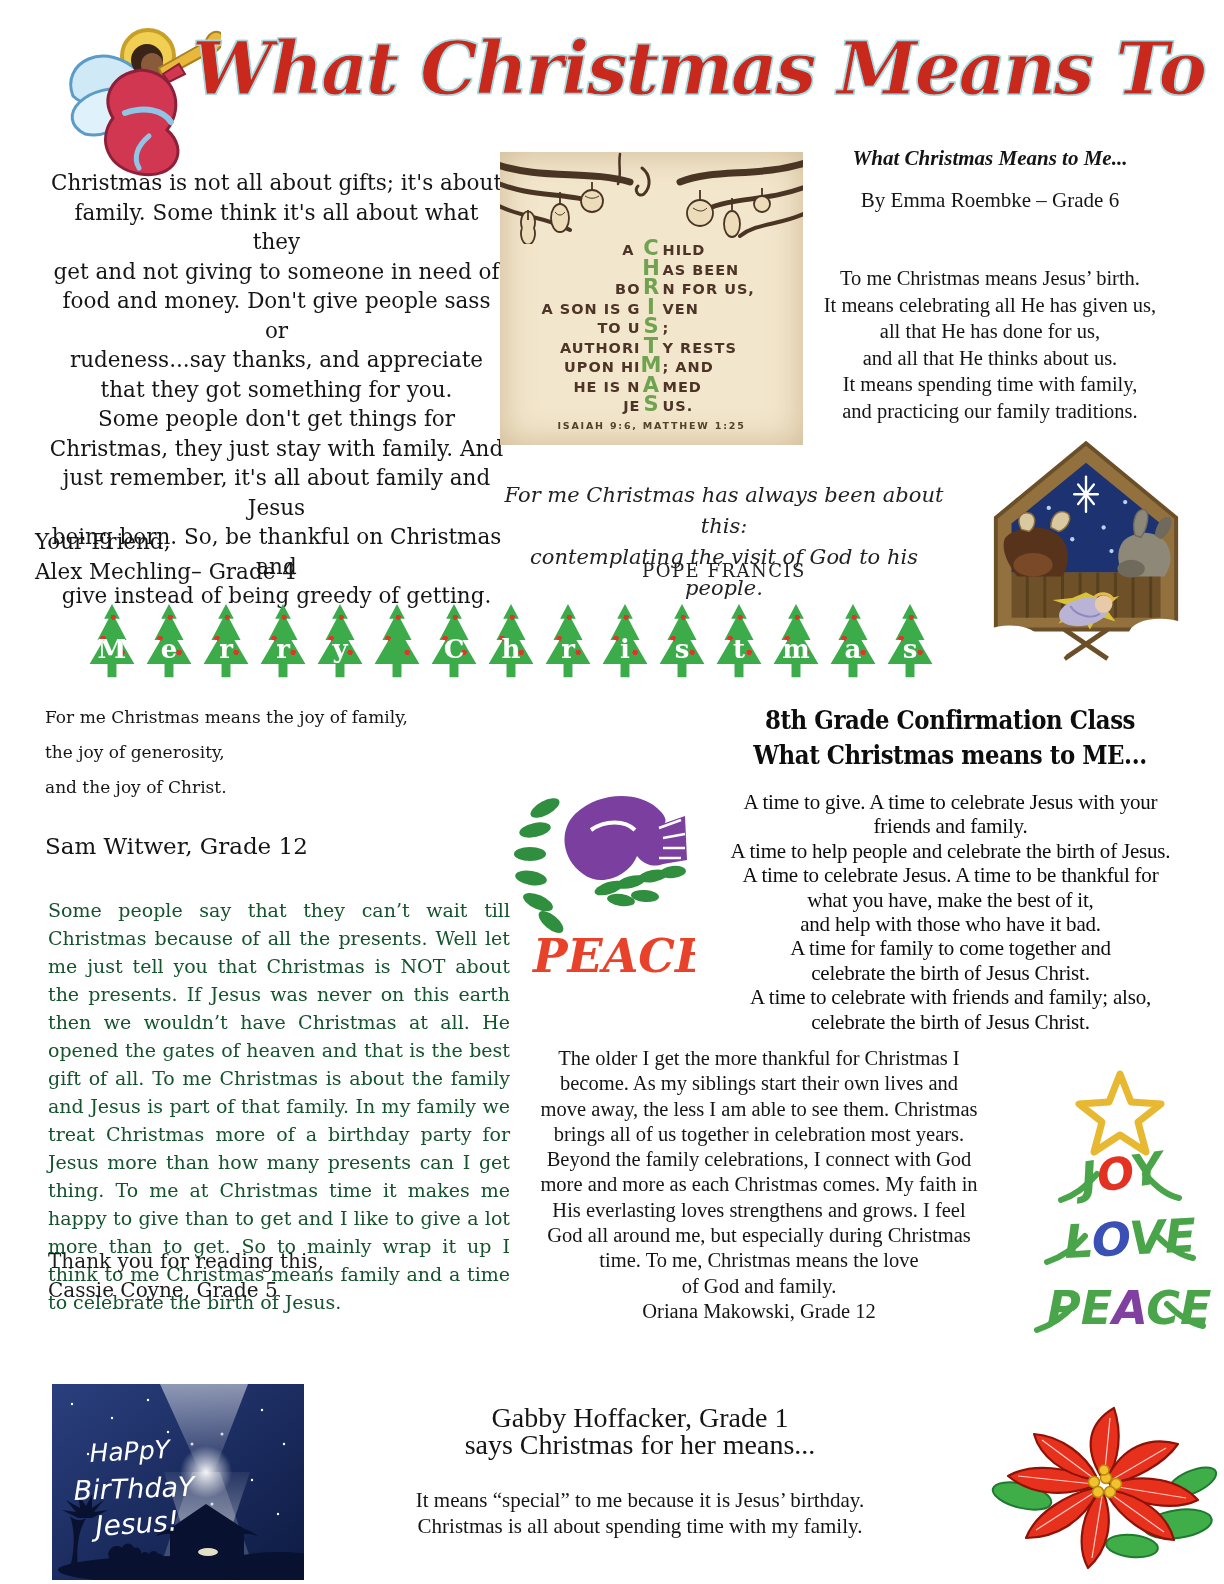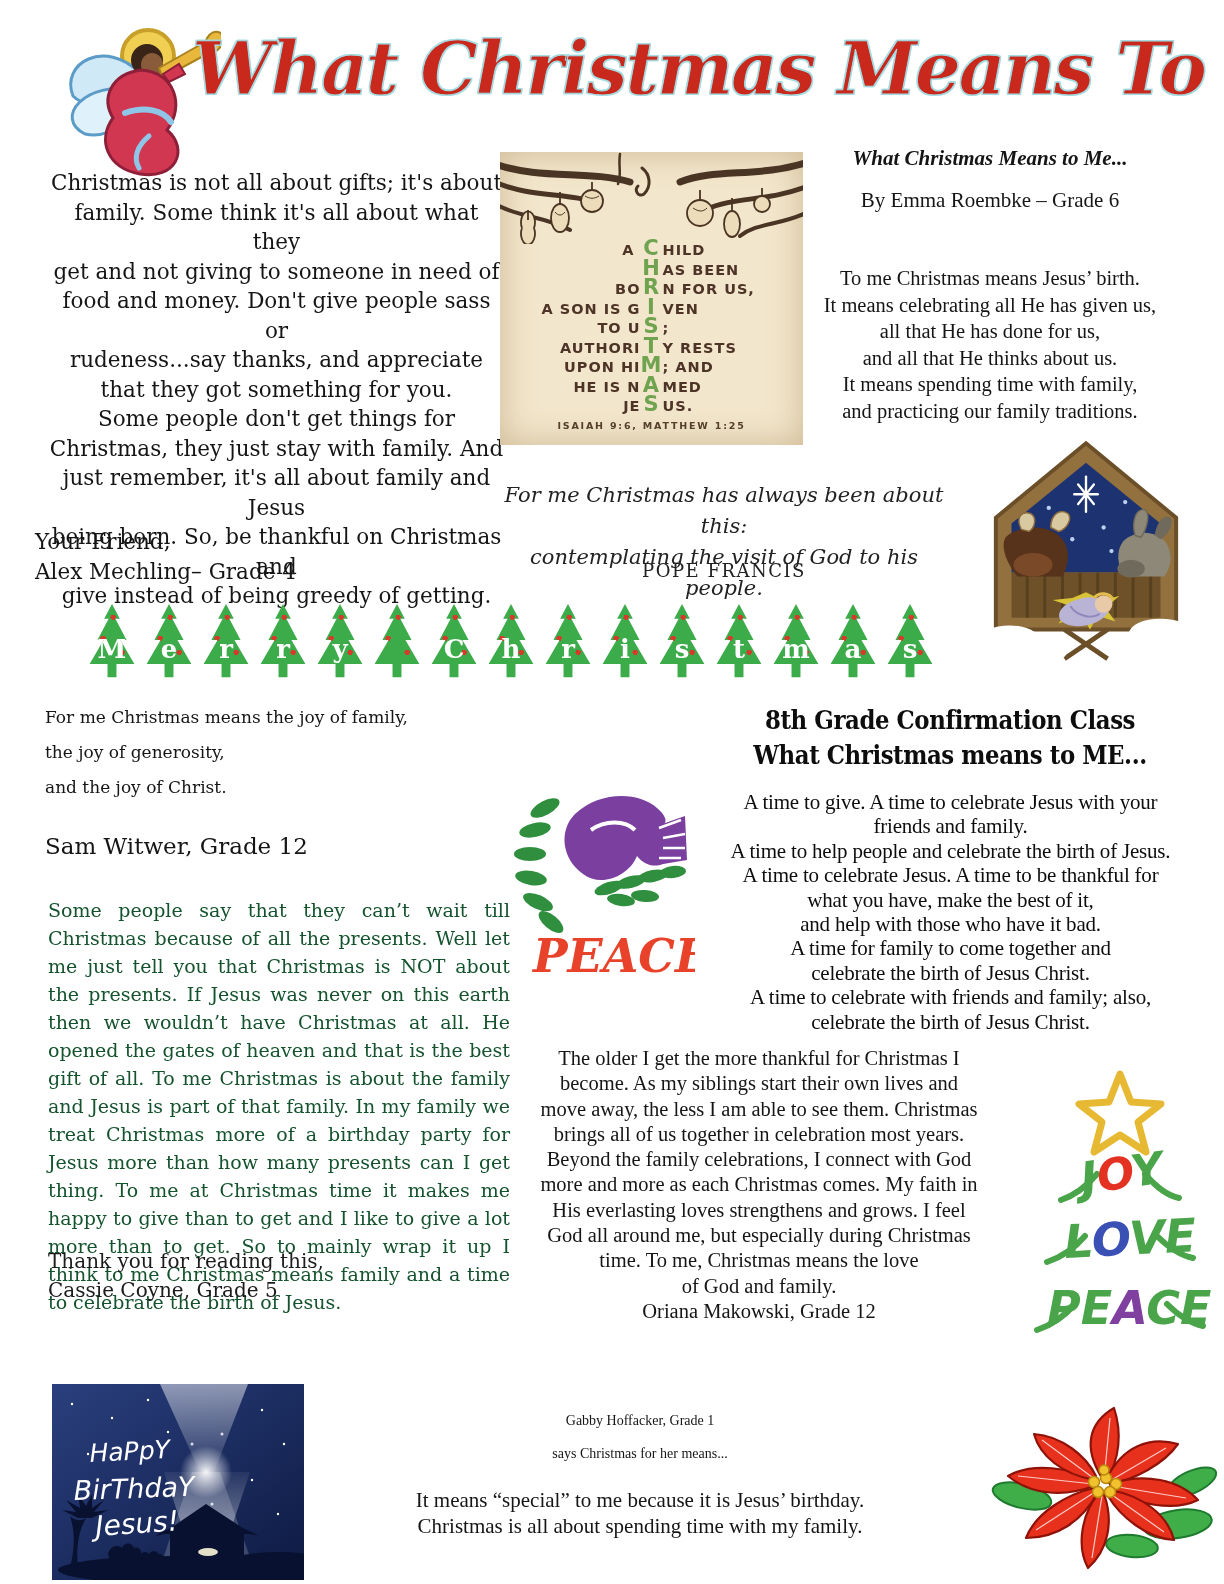--- a/index.html
+++ b/index.html
@@ -66,21 +66,21 @@
   
   .cassie{left:48px;top:896px;width:462px;text-align:justify;font-size:19px;line-height:28px;color:#14532d;}
   .cassie-thanks{left:48px;top:1247px;width:462px;font-size:20px;line-height:29px;color:#1c1c1c;}
 
   
   .oriana{left:505px;top:1046px;width:508px;text-align:center;
     font-family:"Liberation Serif",serif;font-size:20.5px;line-height:25.3px;}
 
   
   .gabby-head{left:360px;top:1404px;width:560px;text-align:center;
-    font-family:"Liberation Serif",serif;font-size:14px;line-height:33px;}
+    font-family:"Liberation Serif",serif;font-size:28px;line-height:27px;}
   .gabby-body{left:330px;top:1488px;width:620px;text-align:center;
     font-family:"Liberation Serif",serif;font-size:21px;line-height:25.5px;}
 
   svg{display:block;}
 </style>
 </head>
 <body>
 
 <div class="page">
 

